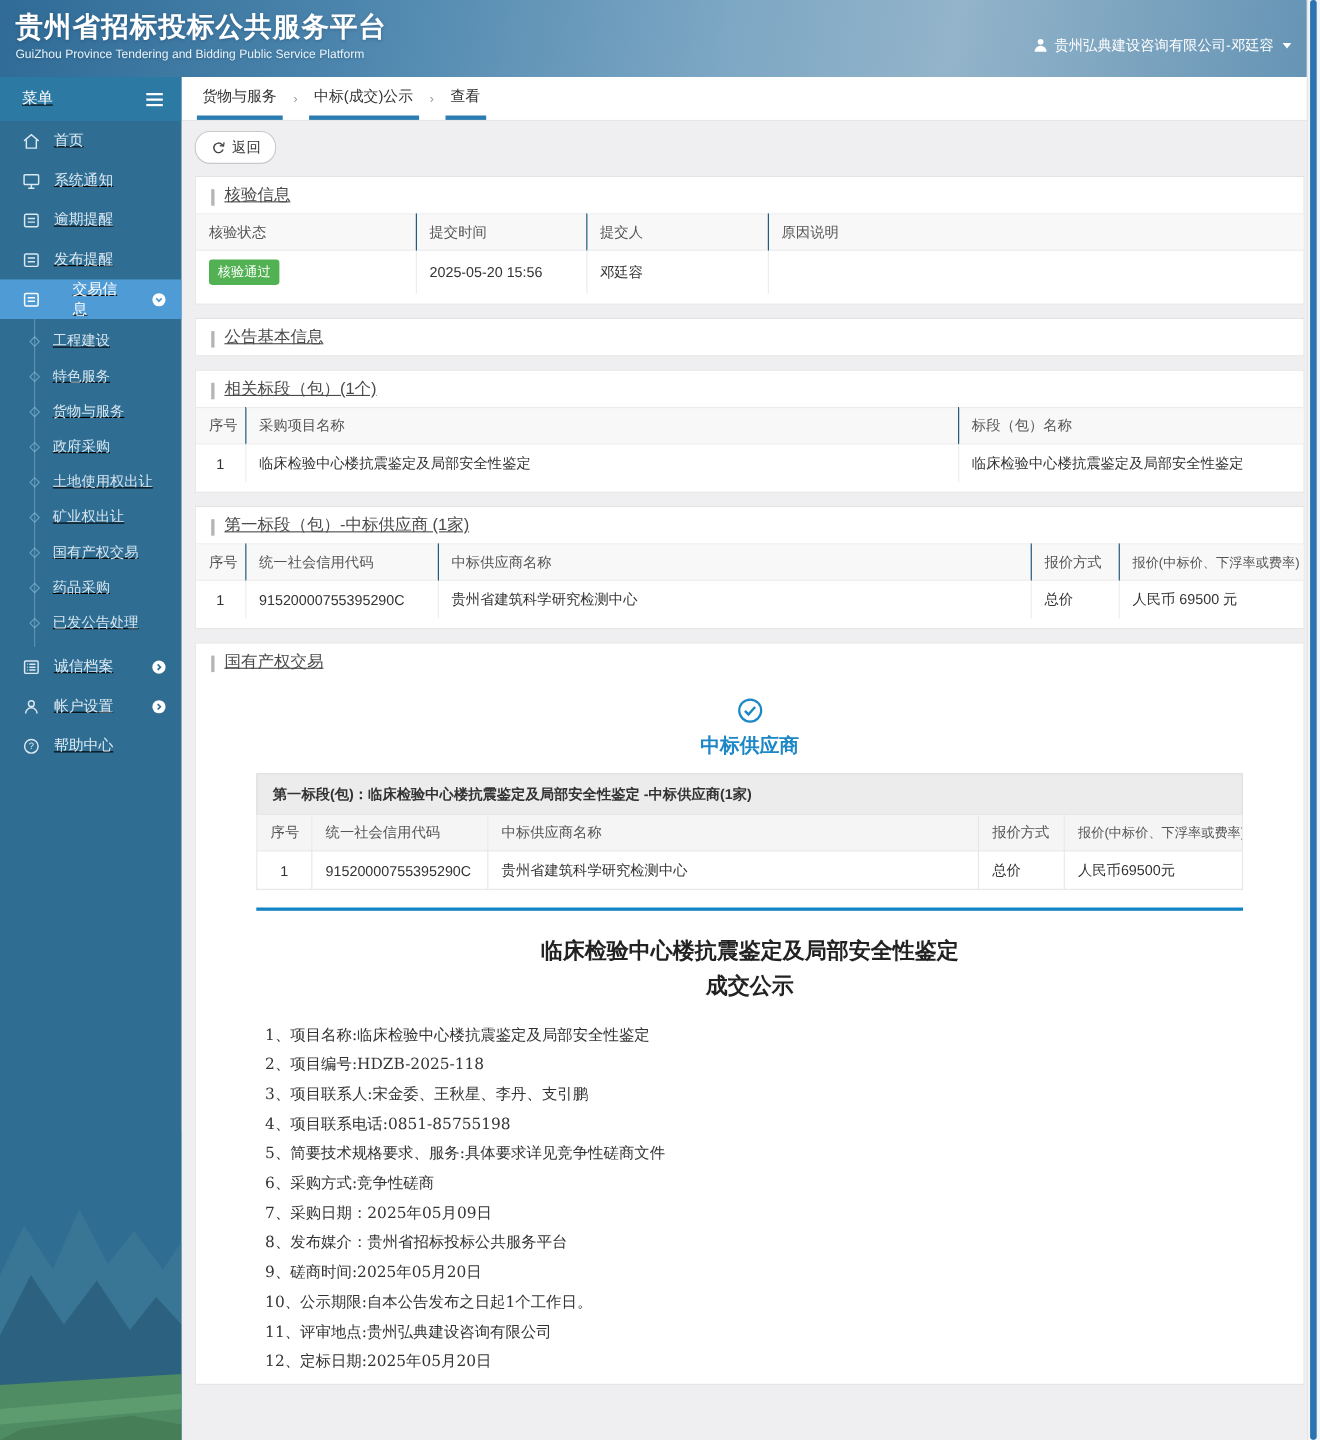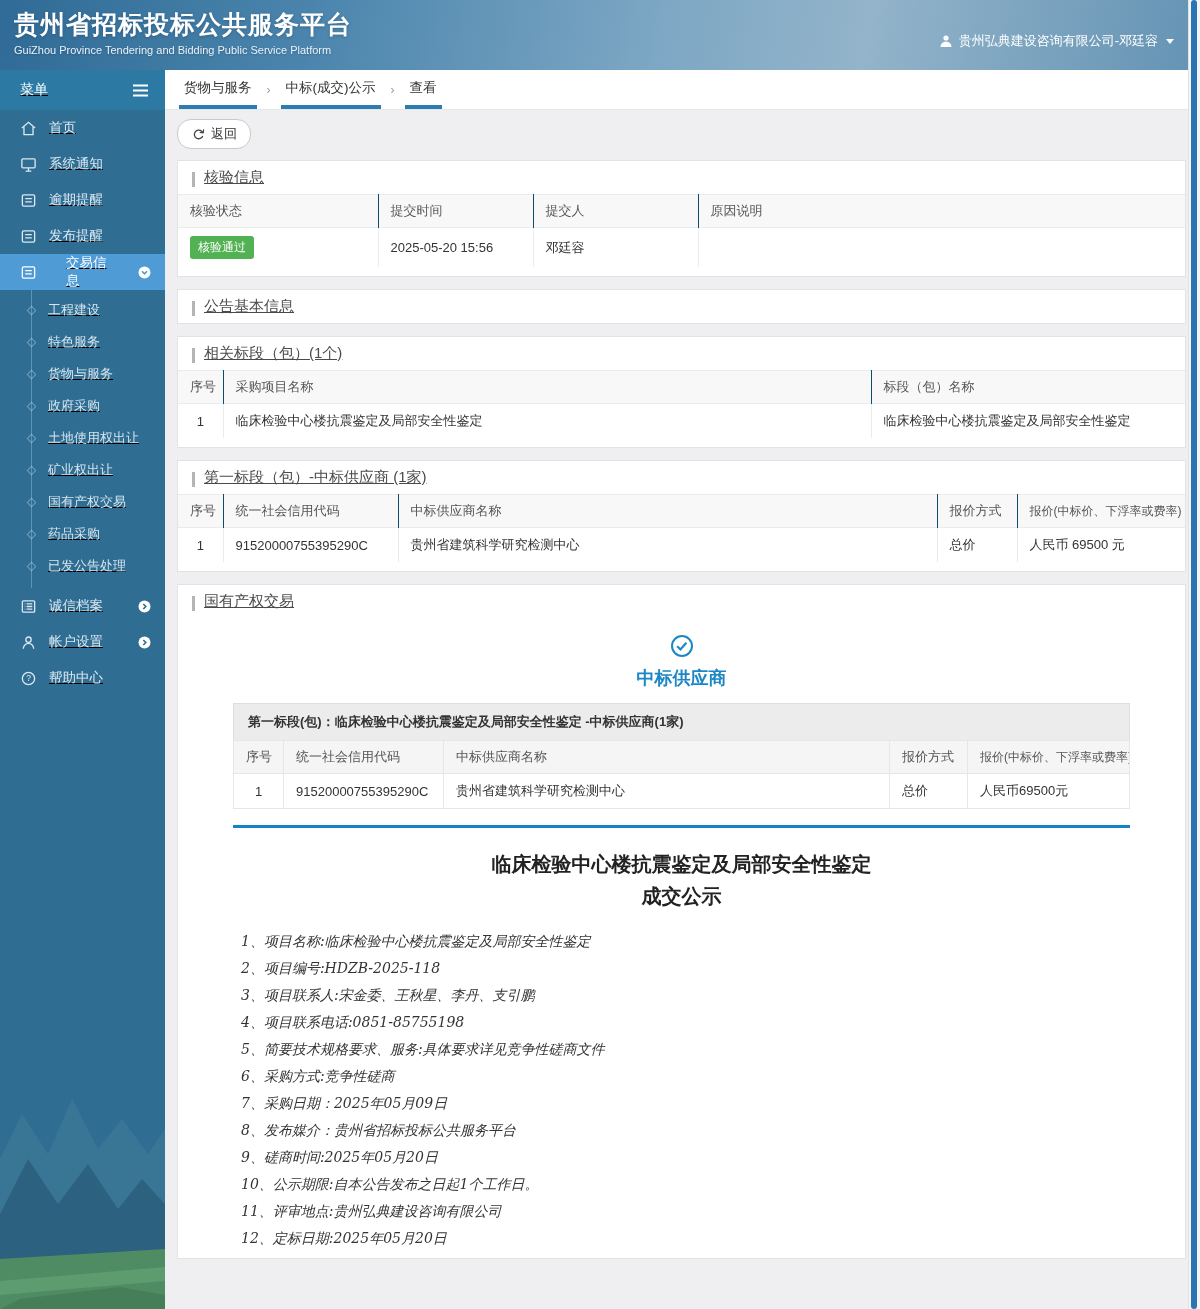--- a/index.html
+++ b/index.html
@@ -67,21 +67,21 @@
   .doc-wrap { padding:16px 55px 0; }
   .badge-head { display:flex; align-items:center; gap:8px; color:#1c87c6; font-size:18px; font-weight:bold;flex-direction:column; }
   .pkg-bar { margin-top:13px; background:#ececec; border:1px solid #dedede; padding:9px 14px; font-size:13px; font-weight:bold; color:#333; }
   table.grid2 { width:100%; border-collapse:collapse; table-layout:fixed; }
   .grid2 th { background:#f5f5f5; font-weight:normal; color:#555; font-size:13px; text-align:left; padding:7px 12px; border:1px solid #e6e6e6; white-space:nowrap; overflow:hidden; }
   .grid2 td { font-size:13px; color:#333; padding:8px 12px; border:1px solid #e6e6e6; white-space:nowrap; overflow:hidden; }
   .blue-line { height:3px; background:#1484c4; margin-top:16px; }
   .doc-title { text-align:center; font-size:20px; font-weight:bold; color:#222; line-height:32px;
     font-family:"DejaVu Sans","Liberation Sans",sans-serif; }
   .doc-title.first { margin-top:20px; }
-  .doc-body { padding:10px 8px 0; font-family:"DejaVu Serif","Liberation Serif",serif;font-style:italic; }
+  .doc-body { padding:10px 8px 0; font-family:"DejaVu Serif","Liberation Serif",serif; }
   .doc-item { font-size:14px; color:#333; margin:12px 0; line-height:15px; }
 
   
   .scrollbar { position:absolute; top:0; right:0; width:12px; height:1309px; background:#f2f4f6; border-left:1px solid #e3e3e3; z-index:9; }
   .scrollbar .thumb { position:absolute; top:0; right:3px; width:6px; height:100%; background:#2b73b2; border-radius:3px; cursor:pointer; }
   svg { display:block; }
 </style>
 </head>
 <body>
 

